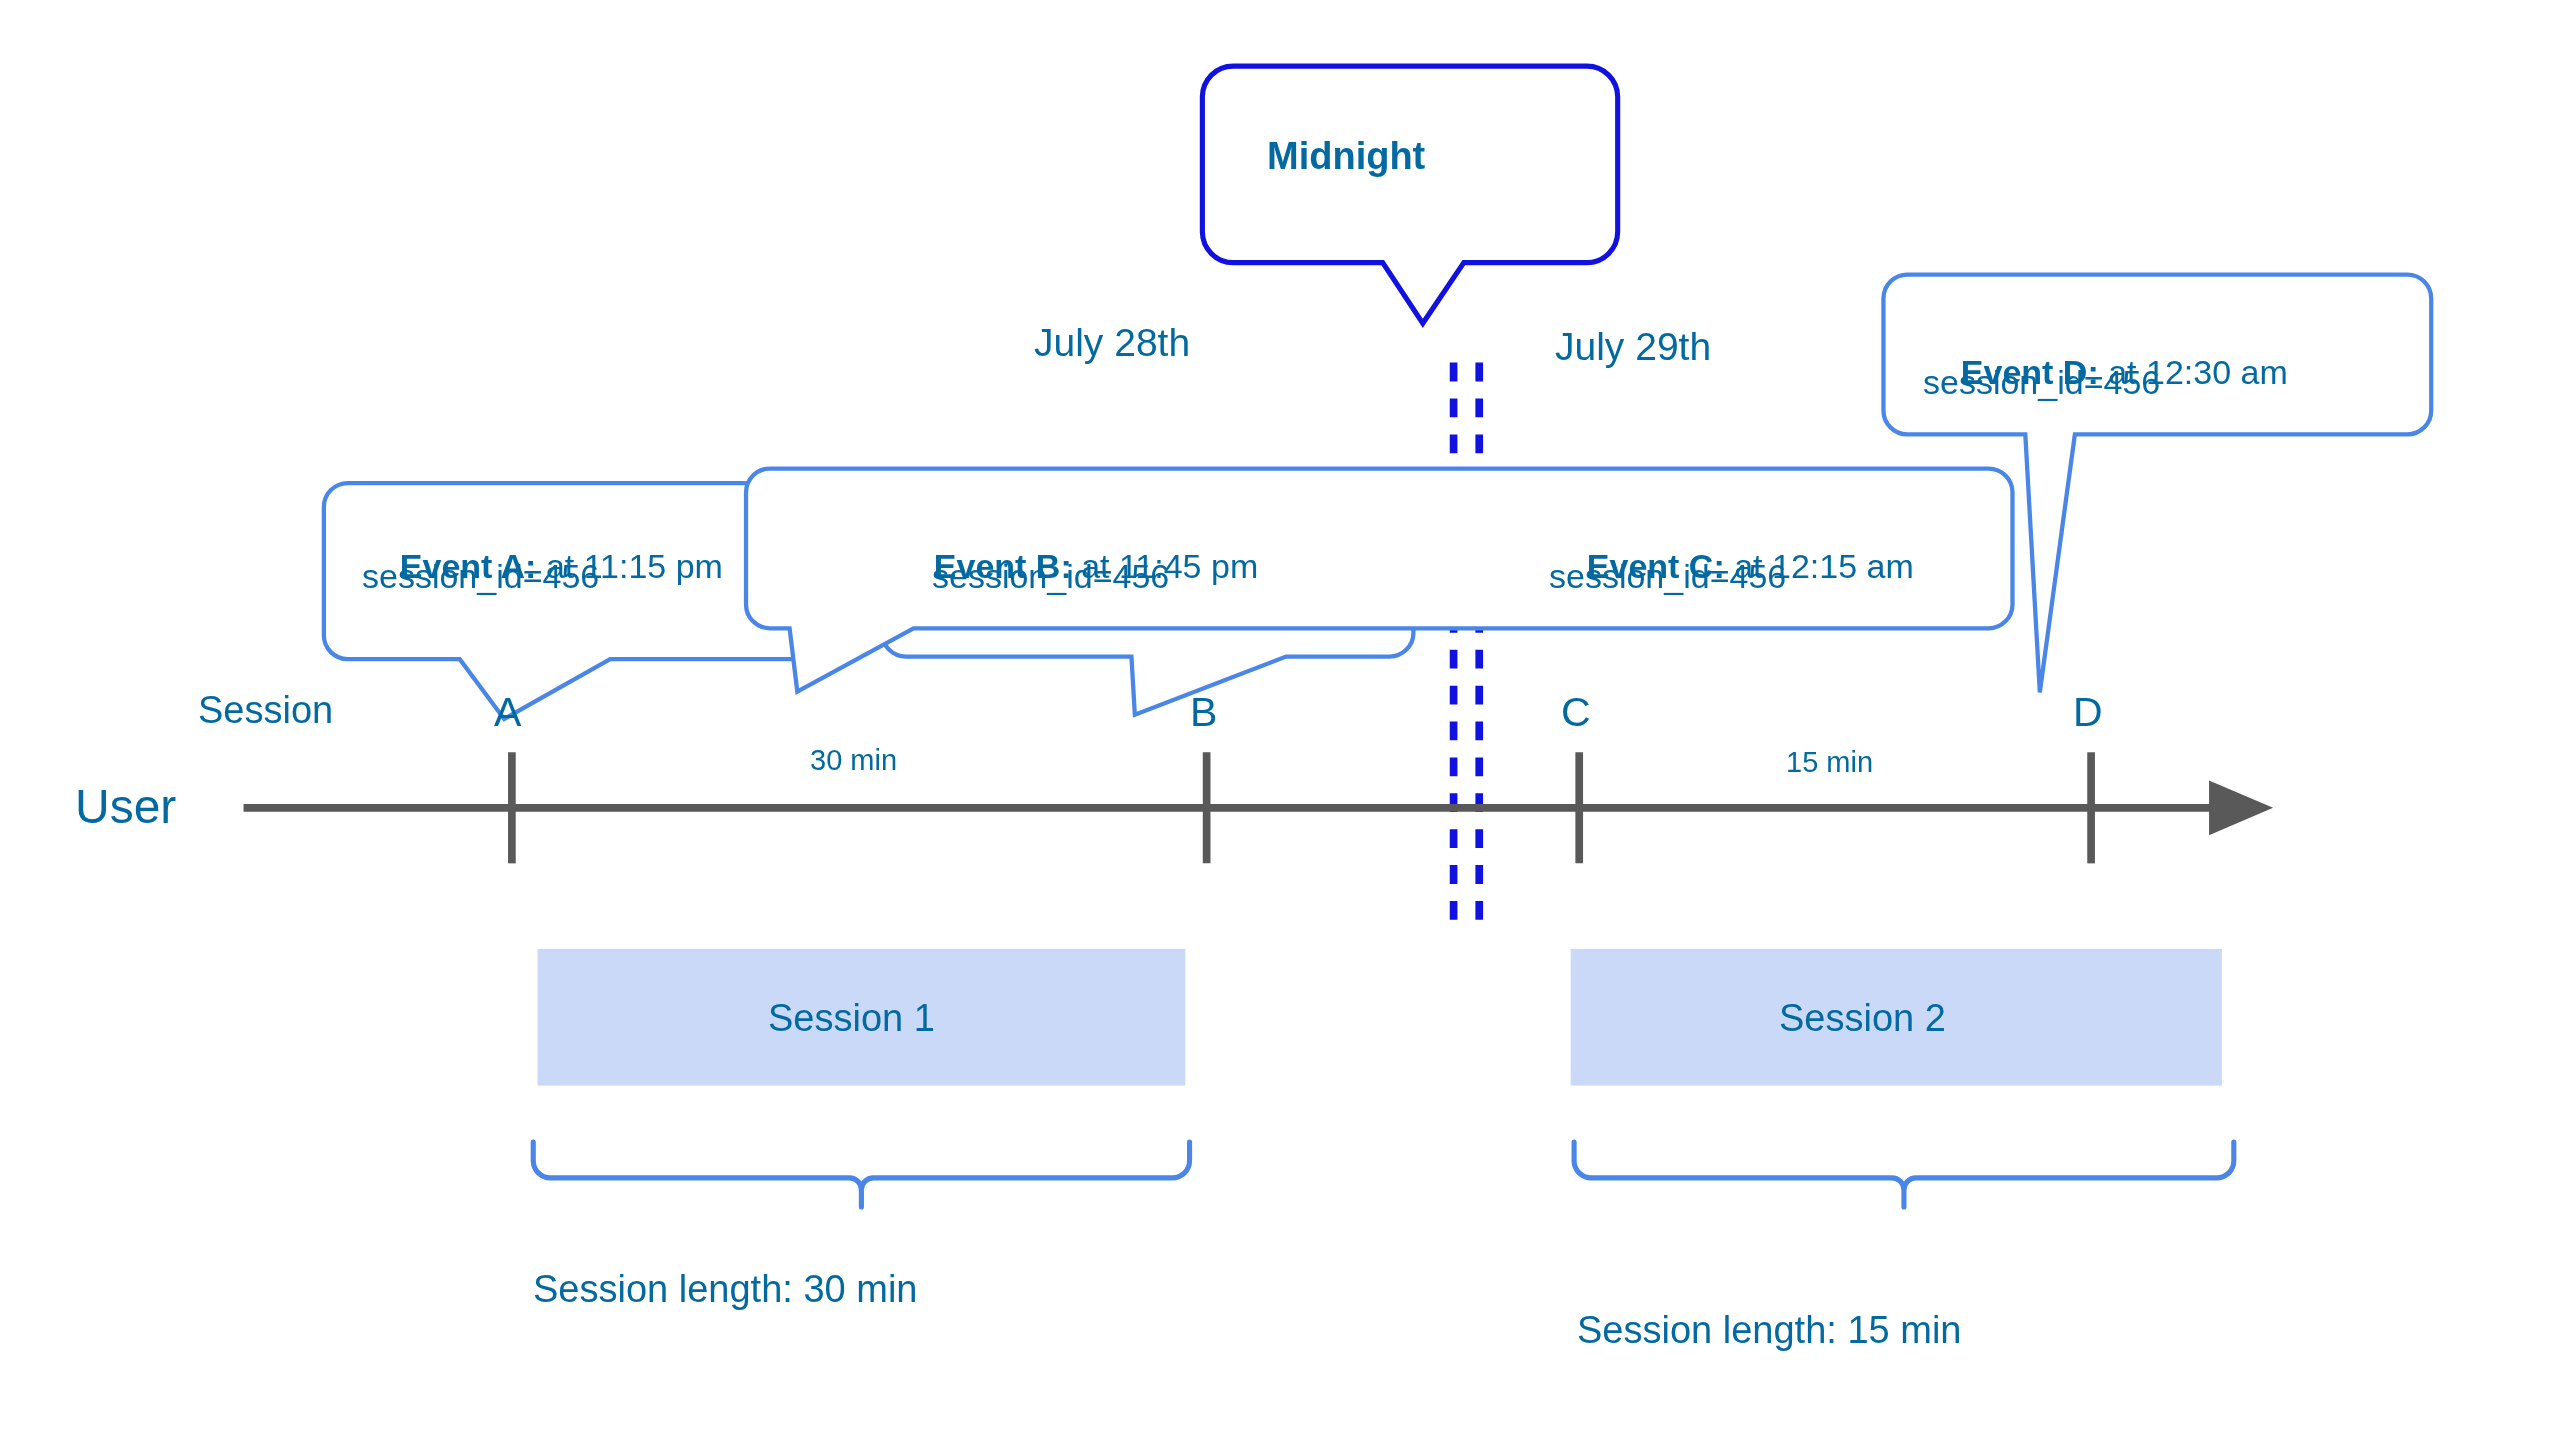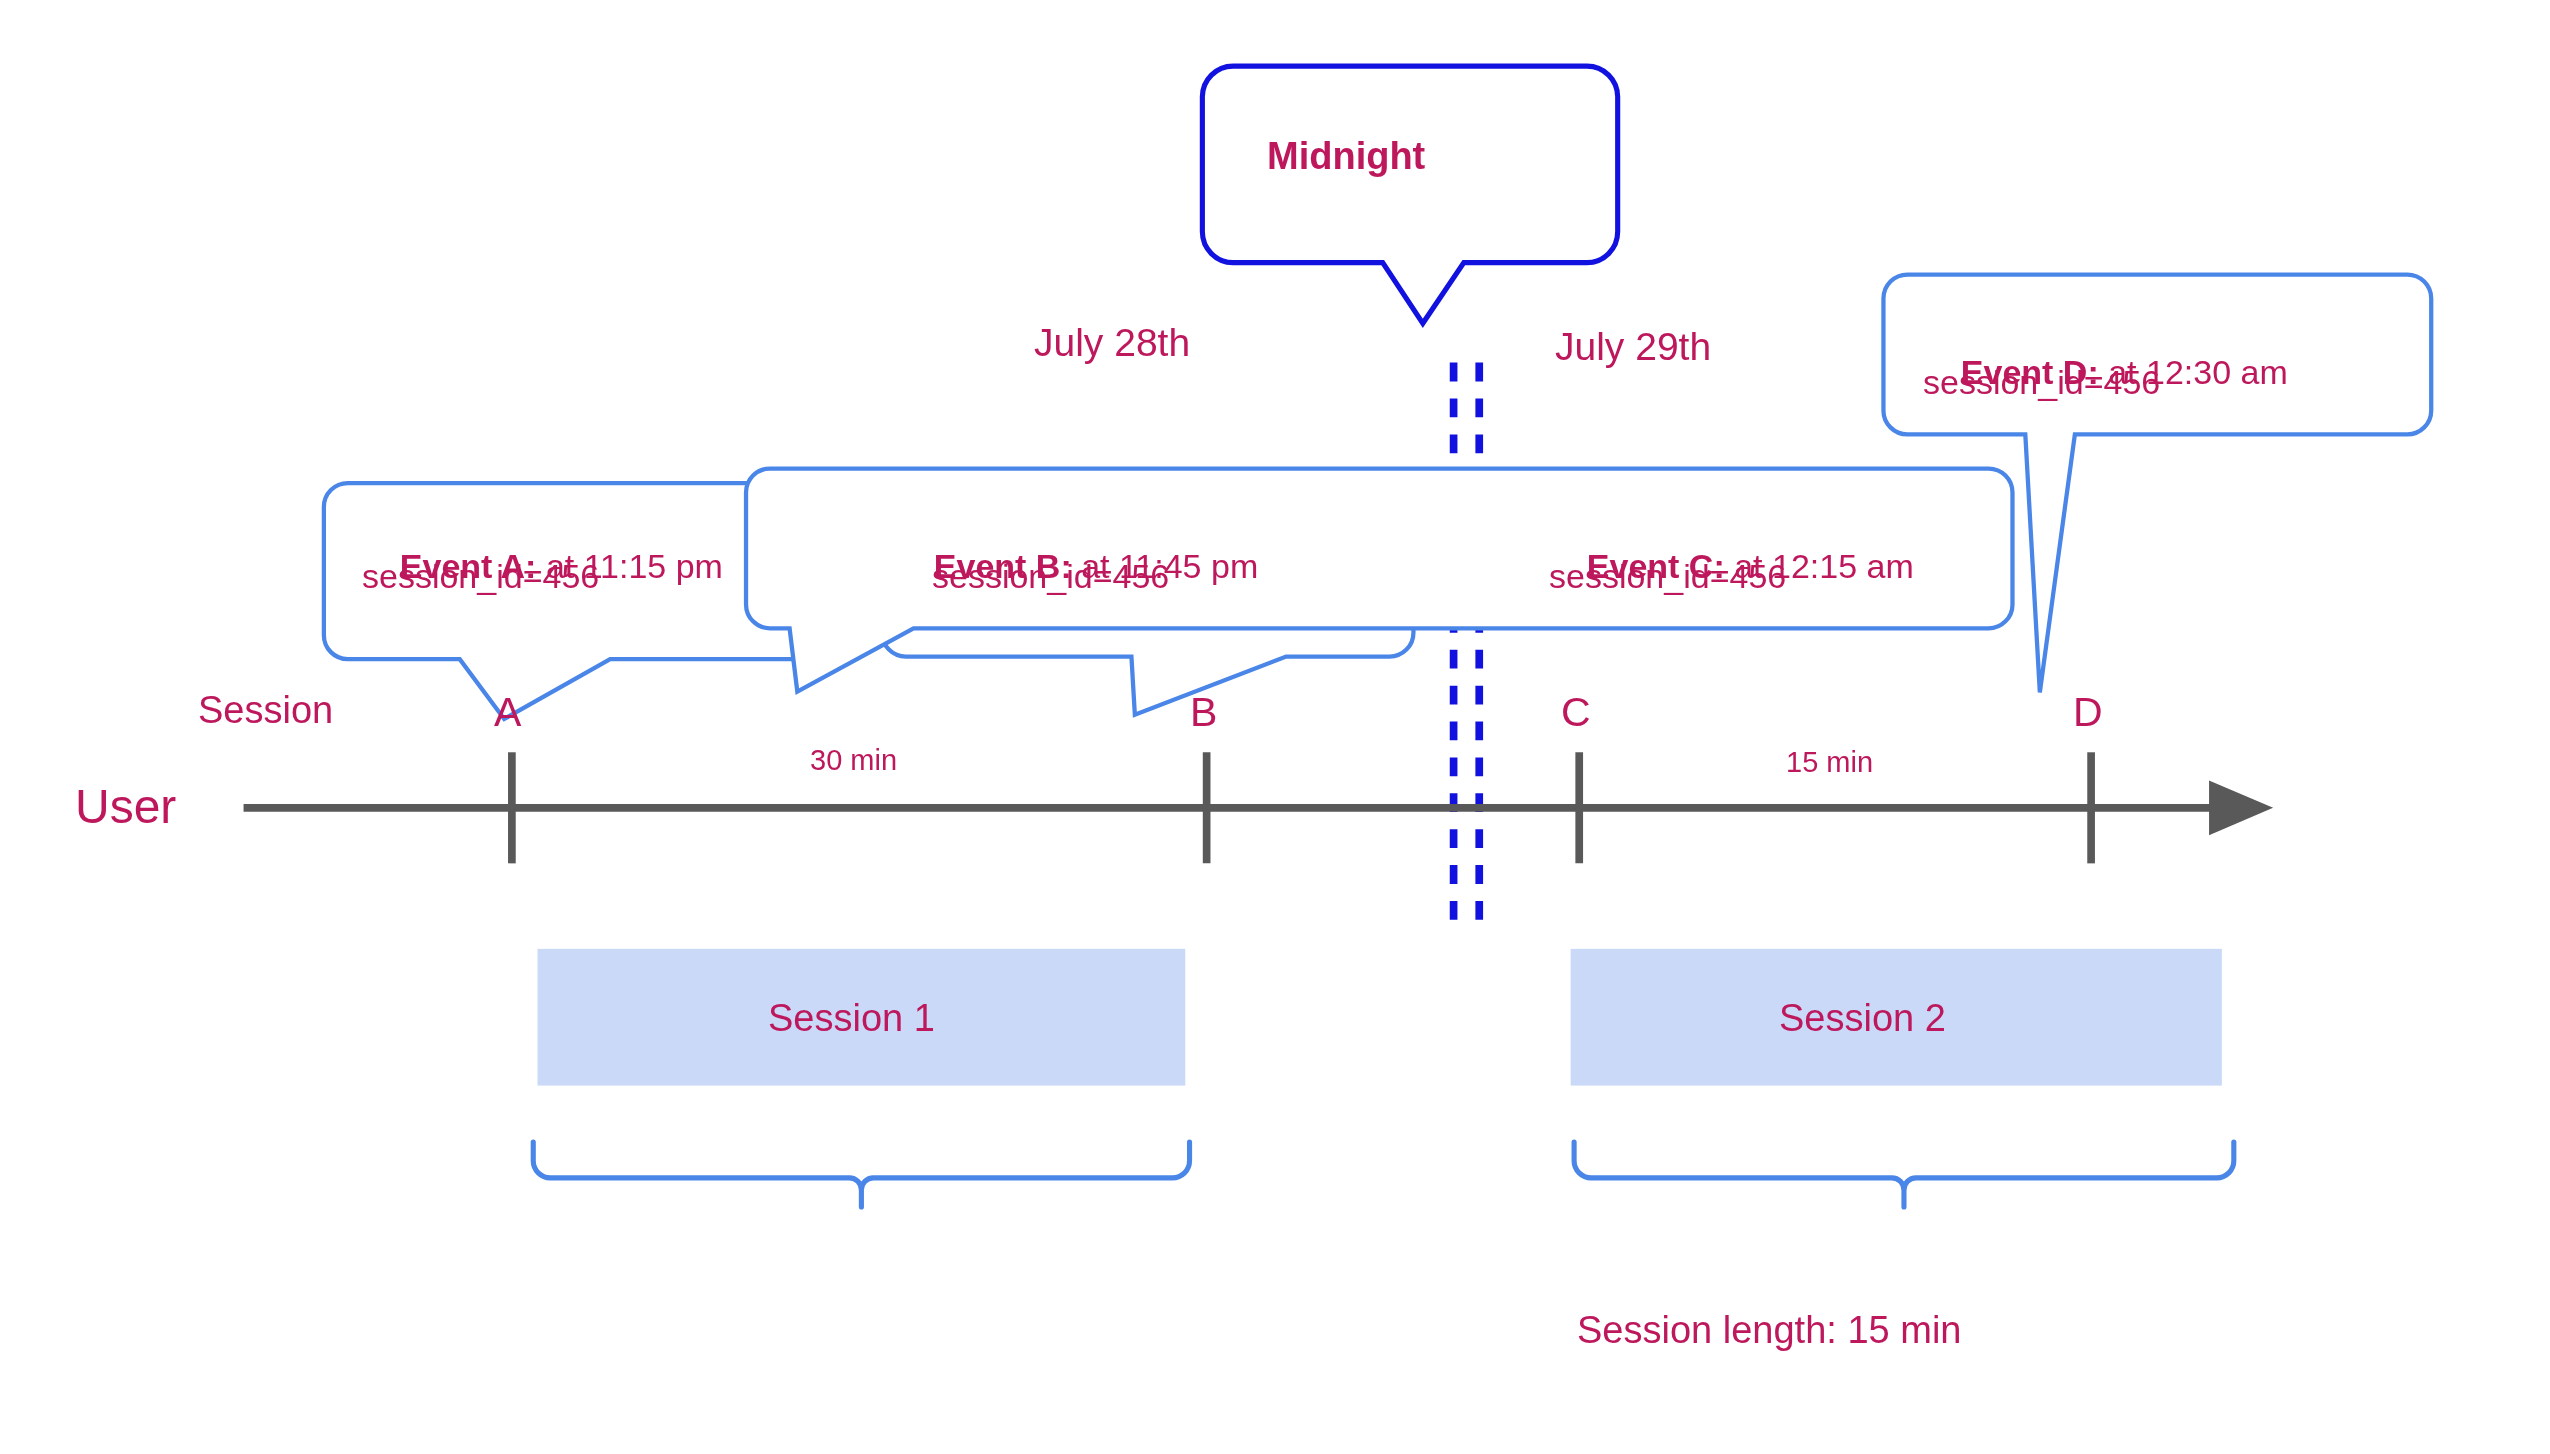--- a/index.html
+++ b/index.html
@@ -23,21 +23,21 @@
   svg.layer {
     position: absolute;
     top: 0;
     left: 0;
     width: 2550px;
     height: 1455px;
   }
   .txt {
     position: absolute;
     white-space: pre;
-    color: #be185d;
+    color: #0369a1;
     font-family: "Liberation Sans", sans-serif;
     line-height: 1.18;
   }
   .callout-text {
     font-size: 34px;
   }
   .callout-text b { font-weight: bold; }
   .midnight-label {
     font-size: 38px;
     font-weight: bold;
@@ -141,16 +141,17 @@
   <div class="txt event-letter" style="left:1190px; top:688px;">B</div>
   <div class="txt event-letter" style="left:1561px; top:688px;">C</div>
   <div class="txt event-letter" style="left:2073px; top:688px;">D</div>
 
   <div class="txt dur-label" style="left:810px; top:743px;">30 min</div>
   <div class="txt dur-label" style="left:1786px; top:745px;">15 min</div>
 
   <div class="txt session-label" style="left:768px; top:996px;">Session 1</div>
   <div class="txt session-label" style="left:1779px; top:996px;">Session 2</div>
 
+  <div class="txt sesslen-label" style="left:533px; top:1267px;">Session length: 30 min</div>
   <div class="txt sesslen-label" style="left:1577px; top:1267px;margin-top:41px;">Session length: 15 min</div>
 
 </div>
 
 
 </body></html>

